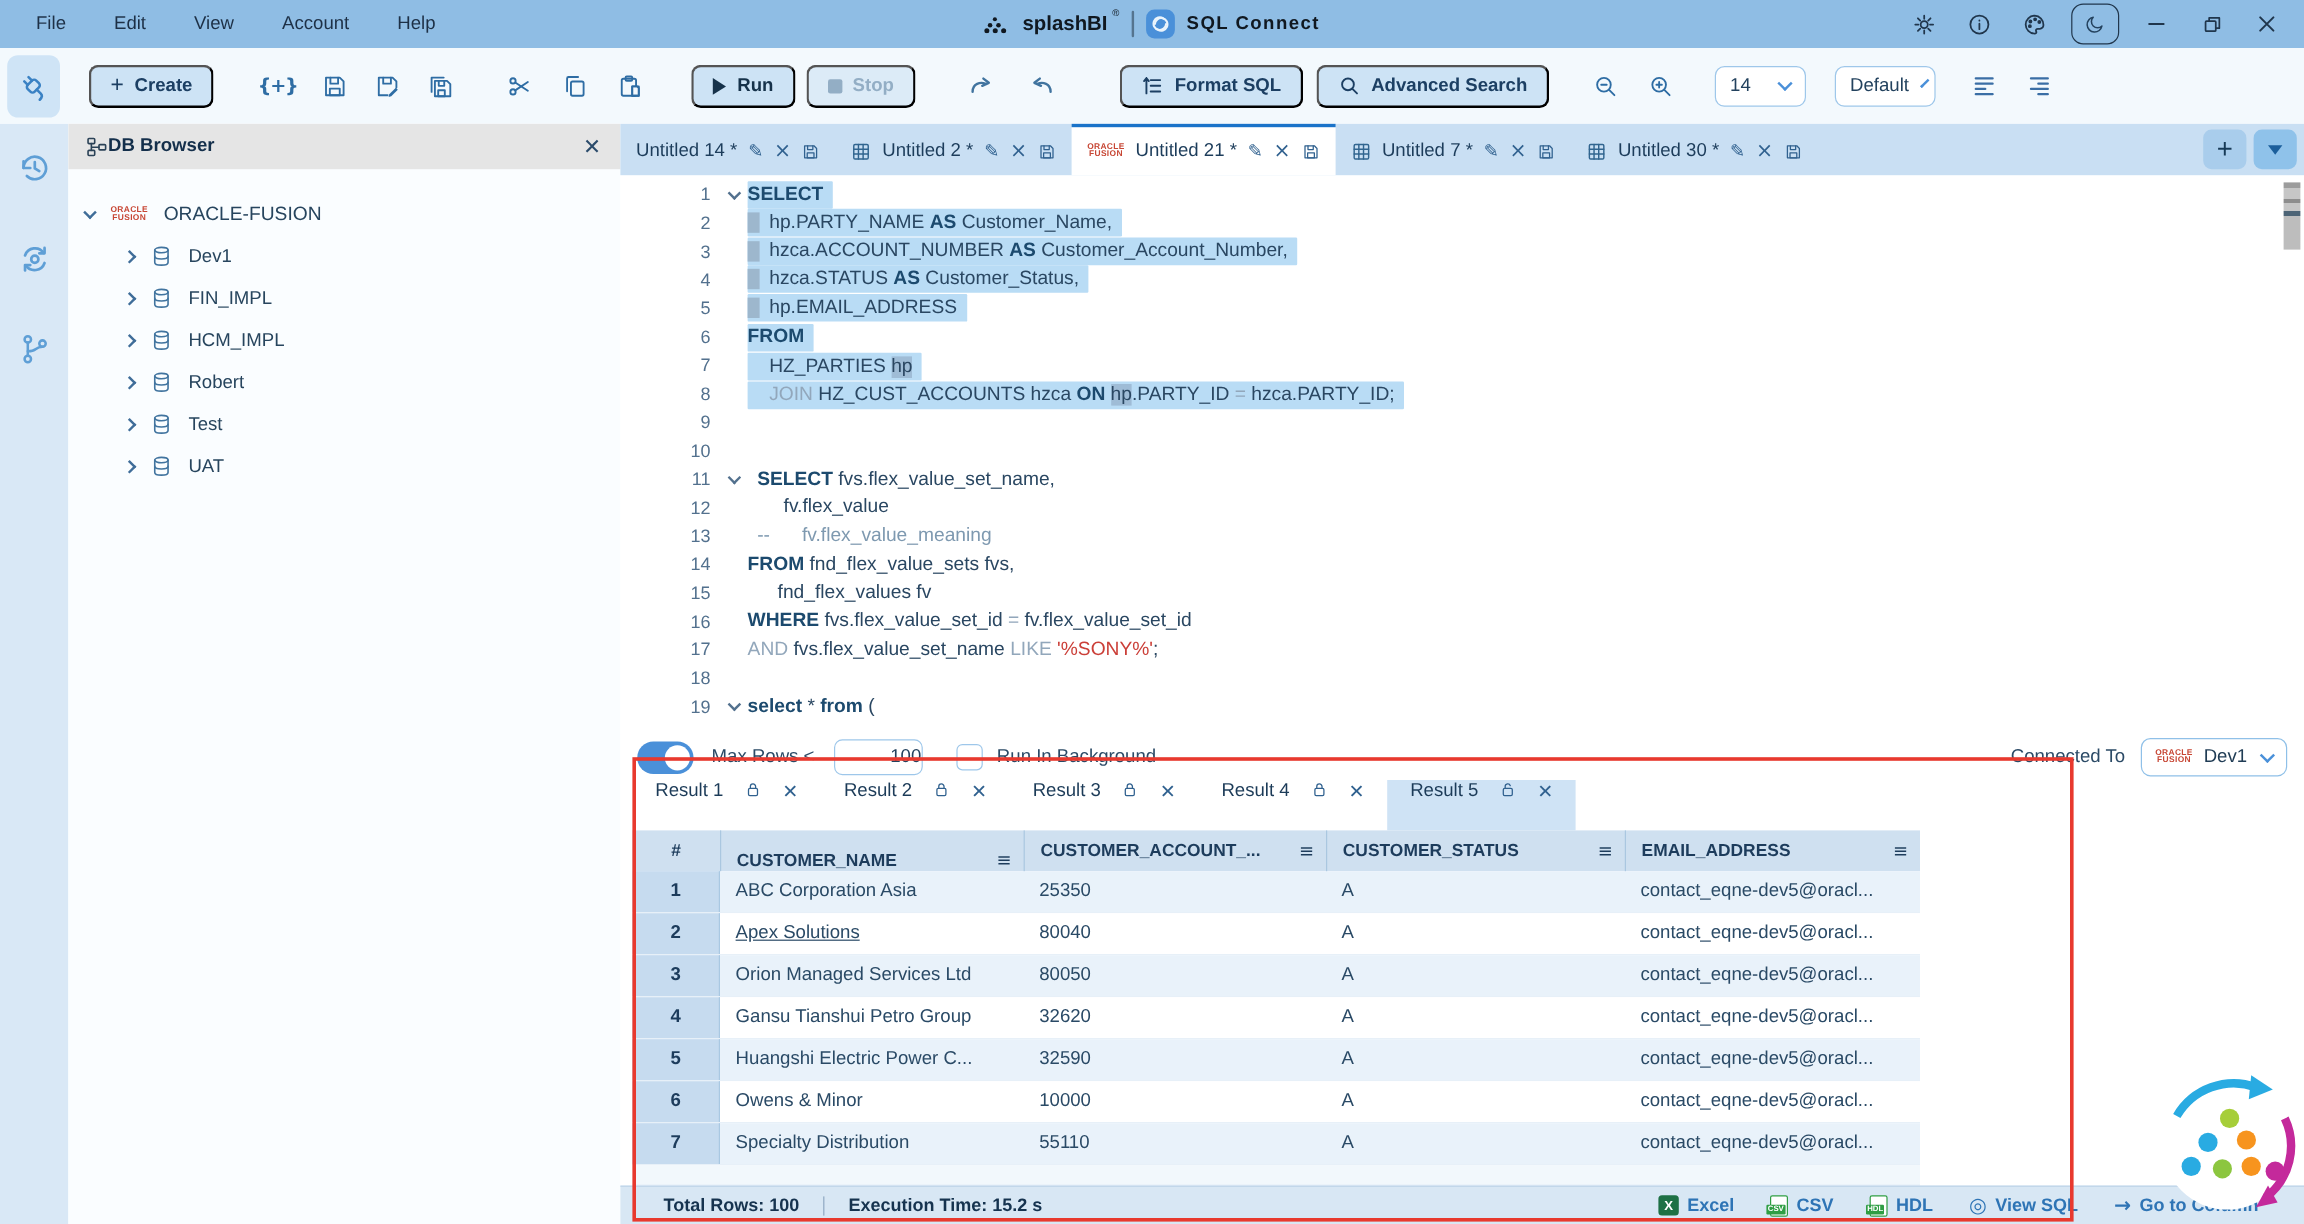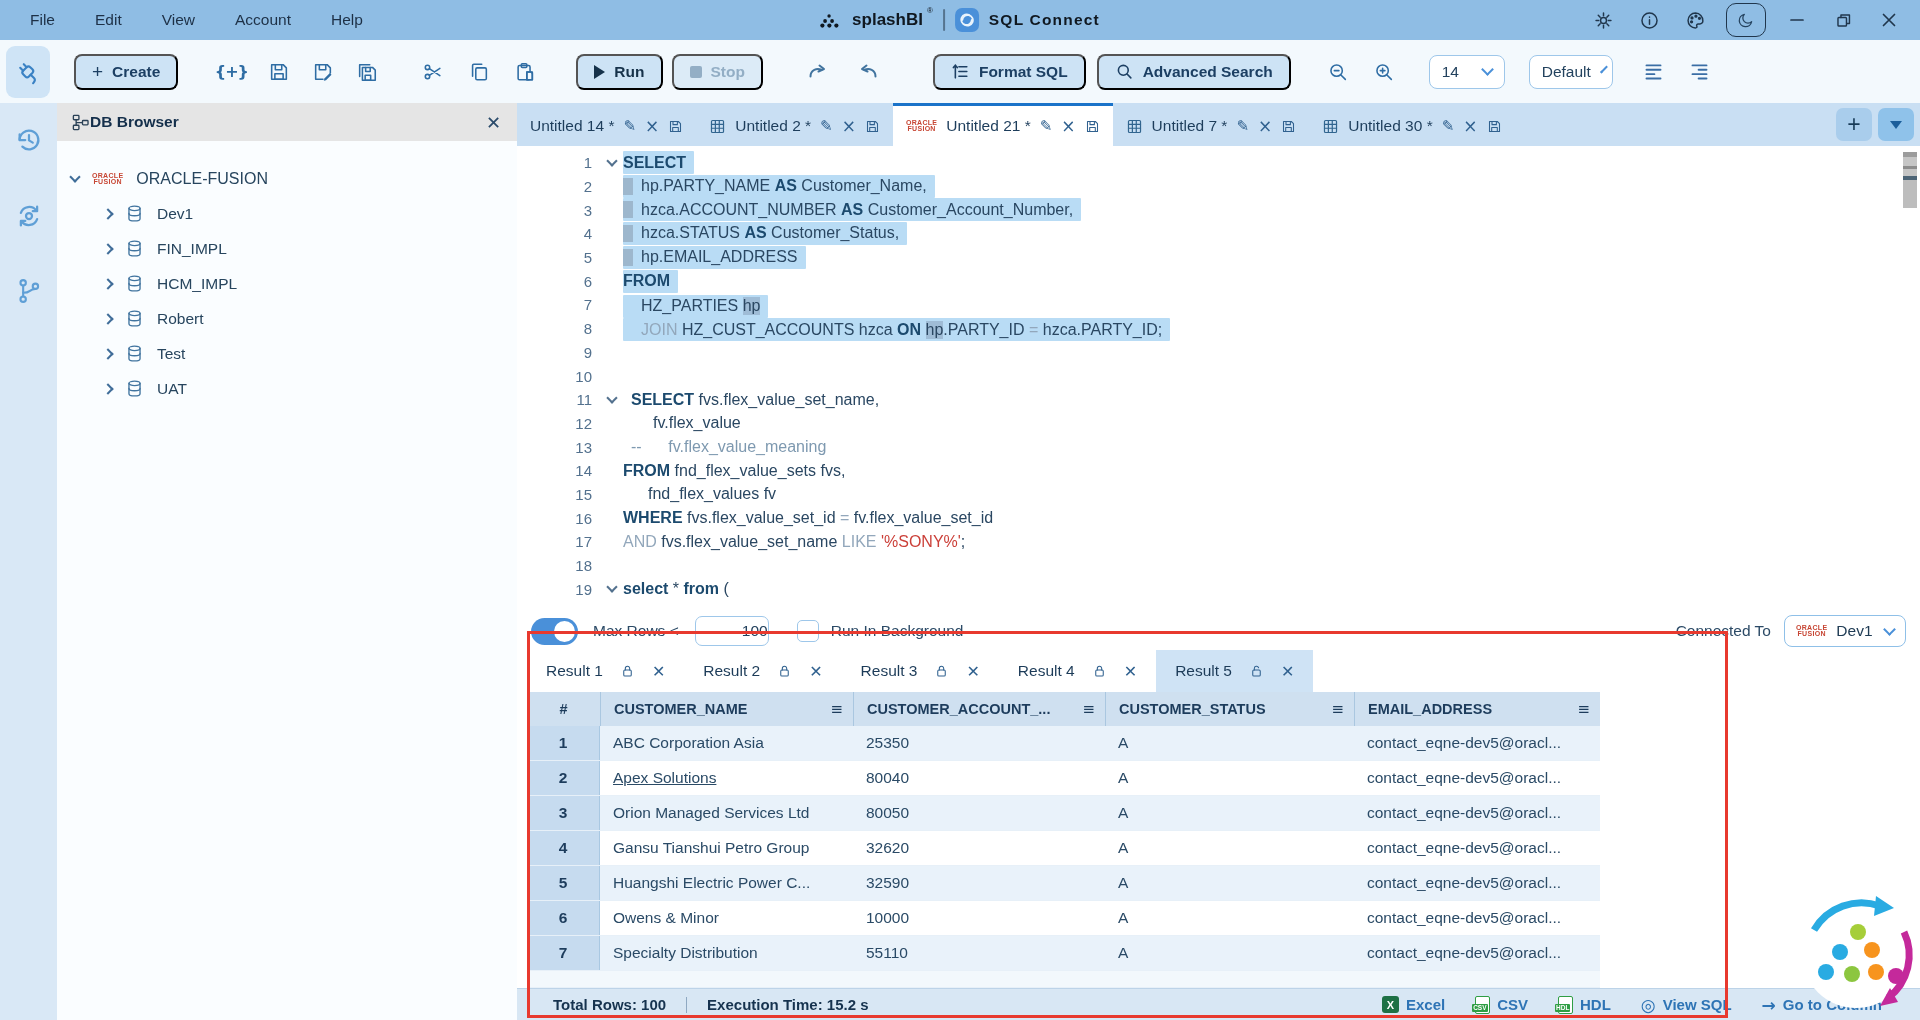--- a/index.html
+++ b/index.html
@@ -90,21 +90,21 @@
   .rblabel{margin-left:15px;font-size:15.5px;color:#2b4a66;white-space:nowrap}
   .mrinput{margin-left:16px;width:74px;height:30px;border:1.6px solid #9ec7ea;border-radius:7px;text-align:right;font-size:15.5px;color:#24425e;font-family:inherit;background:#fff}
   .cb{margin-left:28px;width:22px;height:22px;border:1.6px solid #9ec7ea;border-radius:5px;background:#fff;flex:none}
   .ctlabel{margin-left:auto;font-size:15.5px;color:#2b4a66;white-space:nowrap}
   .ctdd{margin:0 14px 0 13px;height:32px;min-width:122px;background:#fff;border:1.6px solid #8fc0e8;border-radius:8px;display:flex;align-items:center;gap:9px;padding:0 11px;flex:none}
   .ctval{font-size:15.5px;color:#203c55}
 
   
   .results{position:absolute;left:517px;top:650px;width:1403px;height:338px;background:#fff;z-index:5}
   .rtabs{height:42px;display:flex;align-items:stretch;padding-left:10px}
-  .rtab{display:flex;align-items:center;gap:17px;padding:0 19px;font-size:15.5px;color:#1c3b58;white-space:nowrap}
+  .rtab{display:flex;gap:17px;padding:0 19px;font-size:15.5px;color:#1c3b58;white-space:nowrap}
   .rtab.active{background:#cfe3f5}
   .lockic{color:#30618f}
   .closeic{color:#30618f;font-size:16px;font-family:"DejaVu Sans",sans-serif}
   .thead{display:flex;height:34px;background:#cfe0f0;width:1073px;margin-left:10px}
   .hcell{display:flex;align-items:center;justify-content:space-between;padding:0 10px 0 13px;font-weight:700;font-size:14.5px;color:#1d3c5c;border-left:1px solid #aac7e0;flex:none}
   .hcell:first-child{border-left:none;justify-content:center;padding:0}
   .hmenu{font-size:15px;font-weight:400;color:#1d3c5c;font-family:"DejaVu Sans",sans-serif}
   .trowr{display:flex;height:35px;width:1073px;margin-left:10px;font-size:15.5px;color:#2a4a66;background:#fff;border-bottom:1px solid #e7f0f8}
   .trowr.odd{background:#e9f2fa}
   .cnum{width:73px;background:#c6dbef;border-right:1px solid #a9c8e2;display:flex;align-items:center;justify-content:center;font-weight:700;color:#1d3c5c;flex:none}
@@ -715,21 +715,21 @@
             <path d="M8.5 10.5V8a3.5 3.5 0 0 1 6.8-1.2"></path>
           </svg>
         </span>
         <span class="closeic">✕</span>
       </span>
     </div>
   <div class="thead" id="thead">
       <span class="hcell" style="width: 73px;">
         <span>#</span>
       </span>
-      <span class="hcell" style="width: 253px;">
+      <span class="hcell" style="width: 253px; align-items: flex-end;">
         <span>CUSTOMER_NAME</span>
         <span class="hmenu">≡</span>
       </span>
       <span class="hcell" style="width: 252px;">
         <span>CUSTOMER_ACCOUNT_...</span>
         <span class="hmenu">≡</span>
       </span>
       <span class="hcell" style="width: 249px; align-items: center;">
         <span>CUSTOMER_STATUS</span>
         <span class="hmenu">≡</span>

